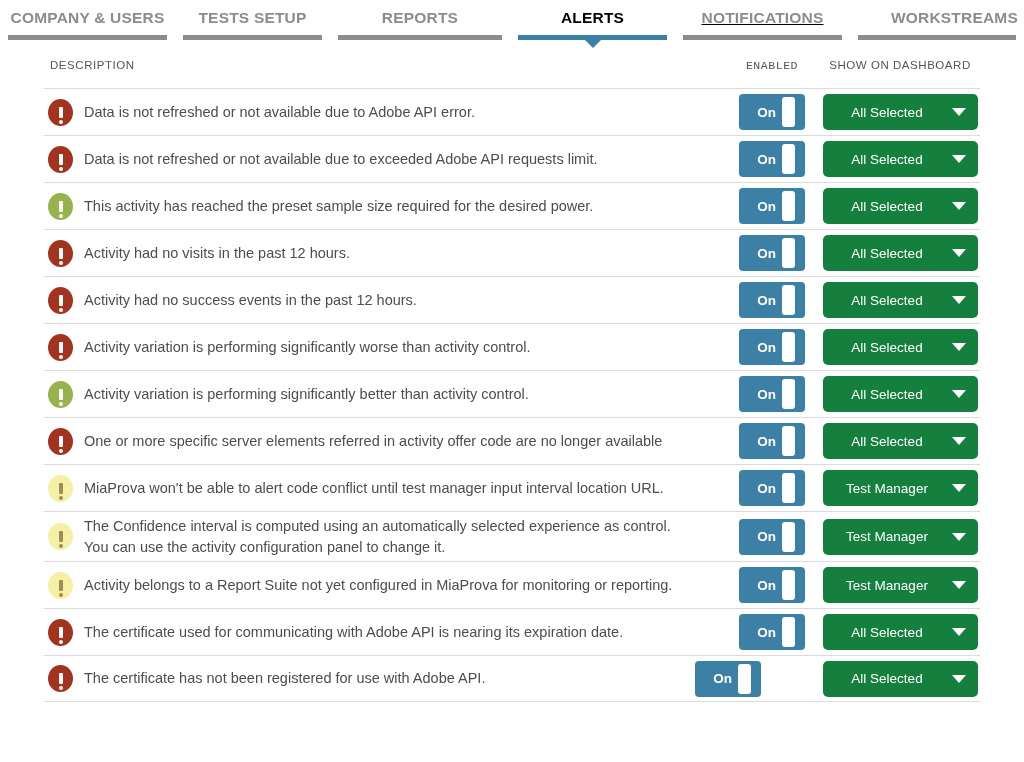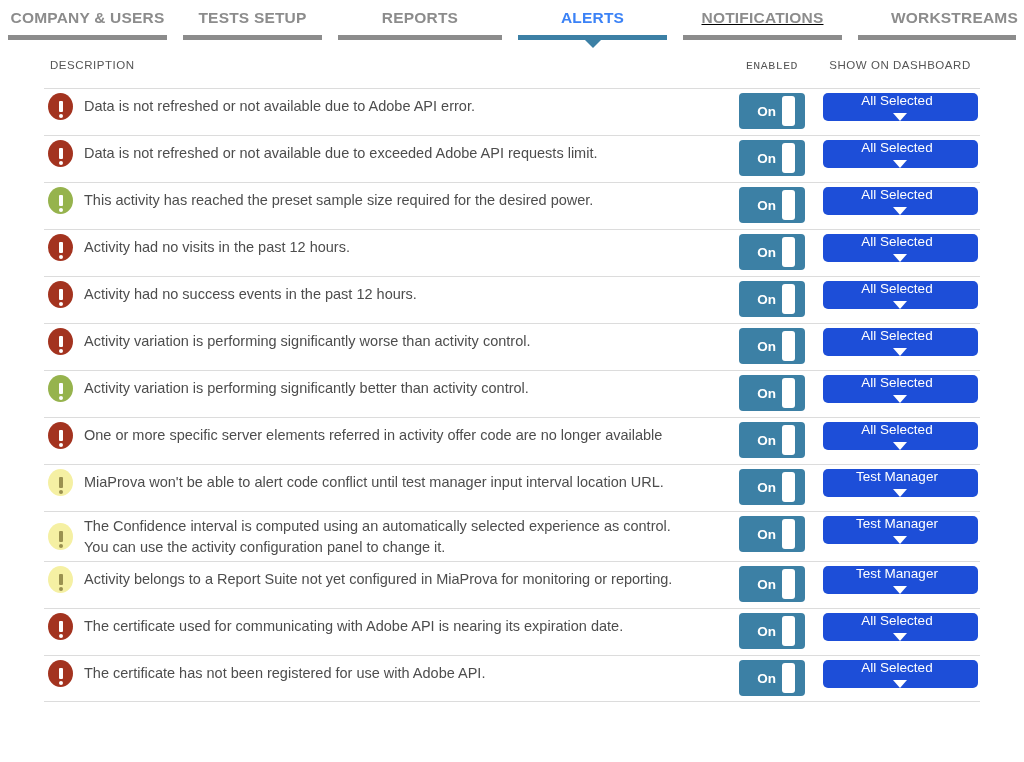--- a/index.html
+++ b/index.html
@@ -32,21 +32,21 @@
   }
   .tab-label {
     font-size: 15.5px;
     font-weight: bold;
     letter-spacing: 0.2px;
     color: #8c8c8c;
     display: block;
     padding: 0 6px 8px 6px;
     white-space: nowrap;
   }
-  .tab.active .tab-label { color: #3b82f6; }
+  .tab.active .tab-label { color: #000000; }
   .tab-underline {
     height: 5px;
     background: #8c8c8c;
     border-radius: 0;
     margin: 0 8px;
   }
   .tab.active .tab-underline { background: #3c80a5; }
   .tab-caret {
     width: 0; height: 0;
     margin: 0 auto;
@@ -74,26 +74,26 @@
     color: #555555;
     text-transform: uppercase;
     white-space: nowrap;
   }
   .th-desc { flex: 1 1 auto; padding-left: 6px; }
   .th-enabled { flex: 0 0 96px; text-align: center; font-family: Liberation Mono, monospace; }
   .th-dash { flex: 0 0 160px; text-align: center; }
 
   .row {
     display: flex;
-    align-items: flex-start;
+    align-items: center;
     border-top: 1px solid #dcdcdc;
     min-height: 47px;
     padding: 4px 0;
   }
-  .row:last-child { border-bottom: 1px solid #dcdcdc; }
+  .row:last-child { border-bottom: 1px solid #dcdcdc; gap: 44px; }
 
   .cell-desc {
     flex: 1 1 auto;
     display: flex;
     align-items: center;
     gap: 11px;
     padding-left: 4px;
     min-width: 0;
   }
   .cell-enabled { flex: 0 0 96px; display: flex; justify-content: center; }
@@ -162,29 +162,28 @@
     flex: 0 0 auto;
     width: 13px;
     height: 30px;
     background: #ffffff;
     border-radius: 3px;
   }
 
   
   .dropdown {
     width: 155px;
-    height: 28px;
-    background: #1d4ed8;
+    height: 36px;
+    background: #15803d;
     border-radius: 5px;
     display: flex;
     align-items: center;
     cursor: pointer;
     padding: 0 12px 0 6px;
     position: relative;
-    flex-direction: column;
   }
   .dropdown-label {
     flex: 1 1 auto;
     text-align: center;
     color: #ffffff;
     font-size: 13.5px;
     white-space: nowrap;
   }
   .dropdown-caret {
     flex: 0 0 auto;

